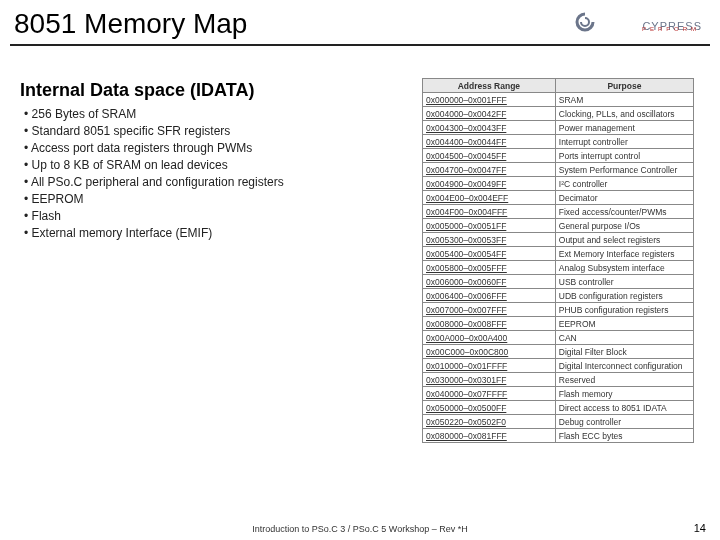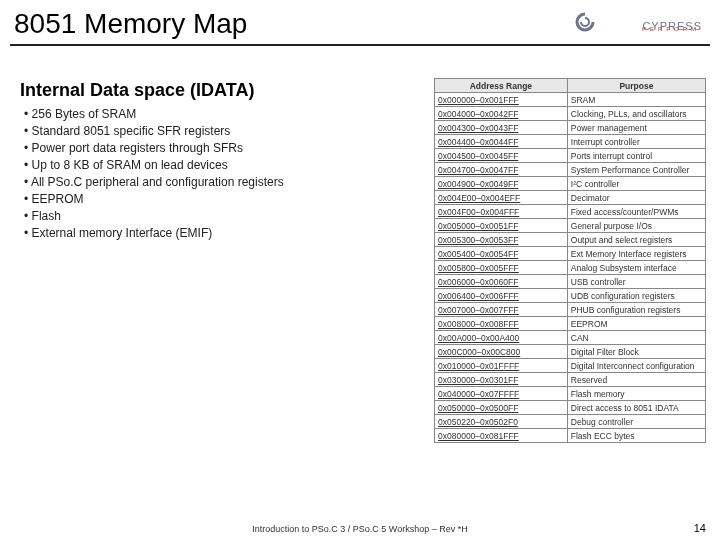--- a/index.html
+++ b/index.html
@@ -51,21 +51,21 @@
     content:"• ";
     color:#222;
   }
   .arrow {
     display:inline-block;
     vertical-align:middle;
     margin-left:10px;
   }
   .table-wrap {
     position:absolute;
-    top:6px; right:4px;
+    top:6px; right:16px;
     width:272px;
   }
   table {
     border-collapse:collapse;
     width:100%;
     font-size:8.5px;
     font-family: "Segoe UI", Arial, sans-serif;
     color:#333;
   }
   th, td {
@@ -105,21 +105,21 @@
 
 <div class="title">8051 Memory Map</div>
 <div class="hr"></div>
 
 <div class="content">
 
   <div class="section-h">Internal Data space (IDATA)</div>
   <ul class="bullets">
     <li>256 Bytes of SRAM</li>
     <li>Standard 8051 specific SFR registers</li>
-    <li>Power port data registers through SFRs</li>
+    <li>Access port data registers through PWMs</li>
   </ul>
 
   <ul class="bullets">
     <li>Up to 8 KB of SRAM on lead devices</li>
     <li>All PSo.C peripheral and configuration registers</li>
     <li>EEPROM</li>
     <li>Flash</li>
     <li>External memory Interface (EMIF)</li>
   </ul>
 

